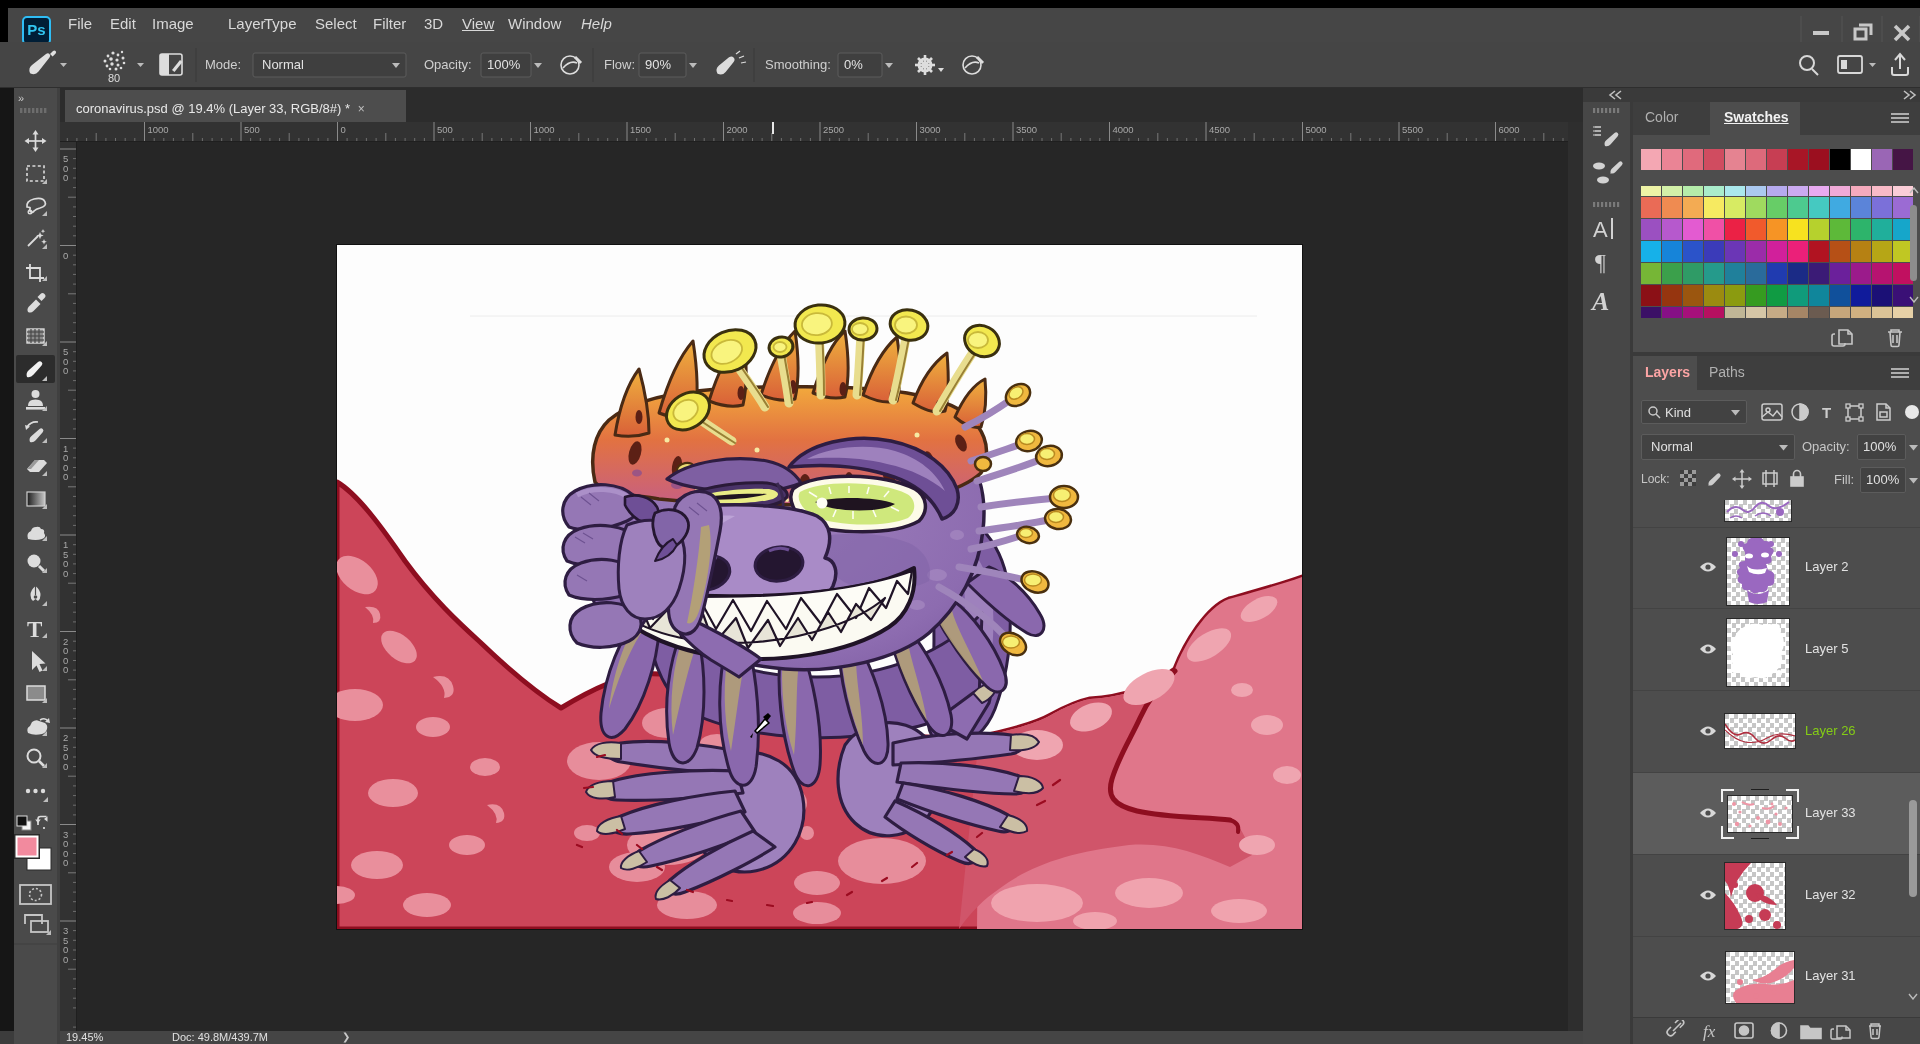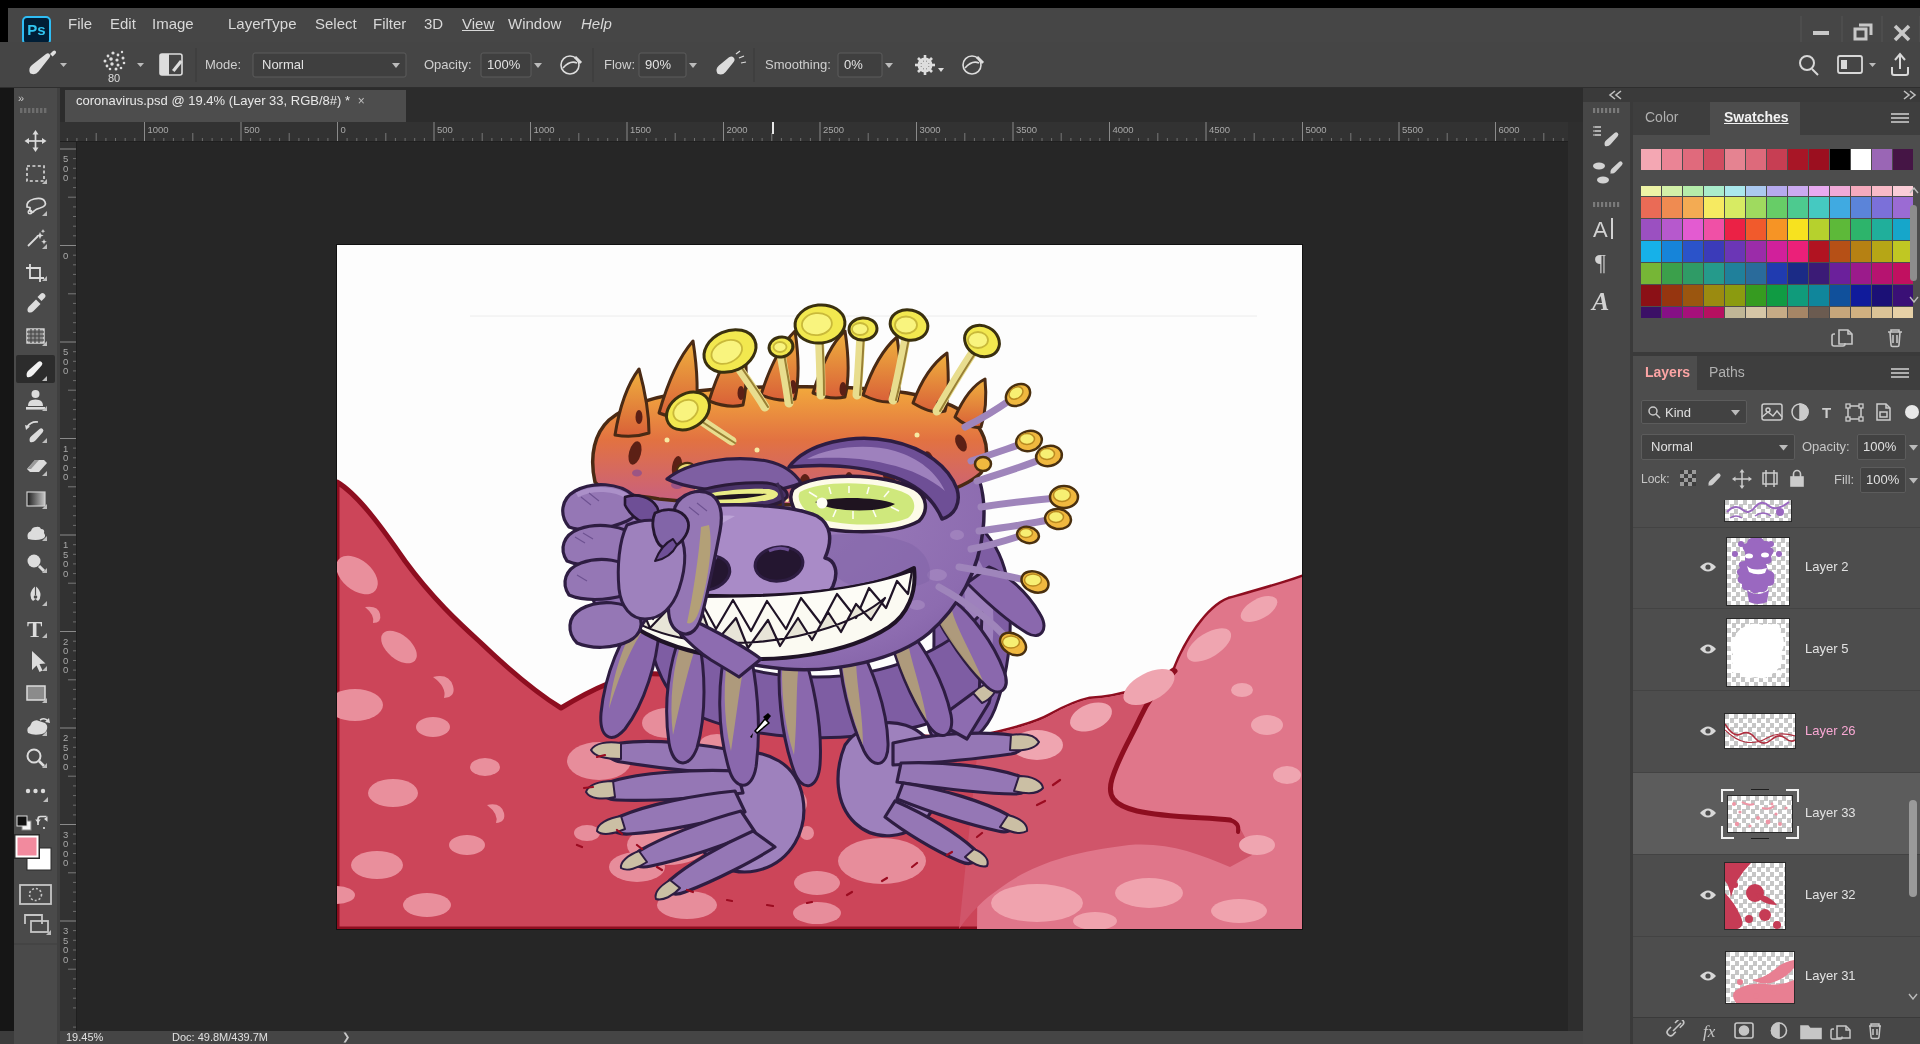--- a/index.html
+++ b/index.html
@@ -310,21 +310,21 @@
         <path d="M11,836 l0,-9 l17,0 l0,9"></path>
         <rect x="17" y="833" width="17" height="11"></rect>
       </g>
       <path d="M37,847 l0,-5 l-5,5 z" fill="#bdbdbd"></path>
       <line x1="0" y1="856" x2="43" y2="856" stroke="#3e3e3e" stroke-width="1"></line>
     </svg>
   </div>
   <div class="abs" style="left:57px;top:88px;width:3px;height:956px;background:#404040;"></div>
 
   <div class="abs" style="left:60px;top:88px;width:1523px;height:34px;background:#2c2c2c;">
-    <div class="abs" style="left:5px;top:2px;width:341px;height:32px;background:#4d4d4d;color:#e8e8e8;font-size:13px;line-height:22px;">
+    <div class="abs" style="left:5px;top:2px;width:341px;height:32px;background:#4d4d4d;color:#e8e8e8;font-size:13px;line-height:38px;">
       <span style="margin-left:11px;">coronavirus.psd @ 19.4% (Layer 33, RGB/8#) *</span>
       <span style="color:#c0c0c0;font-size:12px;margin-left:4px;">×</span>
     </div>
   </div>
 
   <div class="abs" id="hruler" style="left:60px;top:122px;width:1510px;height:20px;background:#323232;"><svg width="1510" height="20" viewBox="0 0 1510 20">
 <path d="M7.3,16 V20 M16.9,16 V20 M26.6,16 V20 M45.9,16 V20 M55.5,16 V20 M65.2,16 V20 M74.8,16 V20 M94.2,16 V20 M103.8,16 V20 M113.4,16 V20 M123.1,16 V20 M142.4,16 V20 M152.1,16 V20 M161.7,16 V20 M171.3,16 V20 M190.6,16 V20 M200.3,16 V20 M209.9,16 V20 M219.6,16 V20 M238.9,16 V20 M248.6,16 V20 M258.2,16 V20 M267.9,16 V20 M287.1,16 V20 M296.8,16 V20 M306.4,16 V20 M316.1,16 V20 M335.4,16 V20 M345.1,16 V20 M354.7,16 V20 M364.4,16 V20 M383.6,16 V20 M393.3,16 V20 M402.9,16 V20 M412.6,16 V20 M431.9,16 V20 M441.6,16 V20 M451.2,16 V20 M460.9,16 V20 M480.1,16 V20 M489.8,16 V20 M499.5,16 V20 M509.1,16 V20 M528.4,16 V20 M538,16 V20 M547.7,16 V20 M557.4,16 V20 M576.7,16 V20 M586.3,16 V20 M596,16 V20 M605.6,16 V20 M624.9,16 V20 M634.5,16 V20 M644.2,16 V20 M653.9,16 V20 M673.2,16 V20 M682.8,16 V20 M692.5,16 V20 M702.1,16 V20 M721.4,16 V20 M731,16 V20 M740.7,16 V20 M750.4,16 V20 M769.7,16 V20 M779.3,16 V20 M789,16 V20 M798.6,16 V20 M817.9,16 V20 M827.6,16 V20 M837.2,16 V20 M846.9,16 V20 M866.1,16 V20 M875.8,16 V20 M885.5,16 V20 M895.1,16 V20 M914.4,16 V20 M924.1,16 V20 M933.7,16 V20 M943.4,16 V20 M962.6,16 V20 M972.3,16 V20 M982,16 V20 M991.6,16 V20 M1010.9,16 V20 M1020.6,16 V20 M1030.2,16 V20 M1039.8,16 V20 M1059.2,16 V20 M1068.8,16 V20 M1078.5,16 V20 M1088.1,16 V20 M1107.4,16 V20 M1117.1,16 V20 M1126.7,16 V20 M1136.3,16 V20 M1155.7,16 V20 M1165.3,16 V20 M1175,16 V20 M1184.6,16 V20 M1203.9,16 V20 M1213.6,16 V20 M1223.2,16 V20 M1232.8,16 V20 M1252.2,16 V20 M1261.8,16 V20 M1271.5,16 V20 M1281.1,16 V20 M1300.4,16 V20 M1310,16 V20 M1319.7,16 V20 M1329.4,16 V20 M1348.7,16 V20 M1358.3,16 V20 M1368,16 V20 M1377.6,16 V20 M1396.9,16 V20 M1406.5,16 V20 M1416.2,16 V20 M1425.9,16 V20 M1445.2,16 V20 M1454.8,16 V20 M1464.5,16 V20 M1474.1,16 V20 M1493.4,16 V20 M1503,16 V20" stroke="#6e6e6e" stroke-width="1"></path>
 <path d="M36.2,11 V20 M132.8,11 V20 M229.2,11 V20 M325.8,11 V20 M422.2,11 V20 M518.8,11 V20 M615.2,11 V20 M711.8,11 V20 M808.2,11 V20 M904.8,11 V20 M1001.2,11 V20 M1097.8,11 V20 M1194.2,11 V20 M1290.8,11 V20 M1387.2,11 V20 M1483.8,11 V20" stroke="#787878" stroke-width="1"></path>
 <path d="M84.5,0 V20 M181,0 V20 M277.5,0 V20 M374,0 V20 M470.5,0 V20 M567,0 V20 M663.5,0 V20 M760,0 V20 M856.5,0 V20 M953,0 V20 M1049.5,0 V20 M1146,0 V20 M1242.5,0 V20 M1339,0 V20 M1435.5,0 V20" stroke="#8a8a8a" stroke-width="1"></path>
 <text x="87.5" y="11" font-size="9.5" fill="#a8a8a8" font-family="Liberation Sans">1000</text>
@@ -1121,21 +1121,21 @@
 <span class="abs" style="left:172px;top:59px;font-size:13px;color:#e2e2e2;">Layer 2</span>
 <svg class="abs" style="left:66px;top:143px;" width="18" height="12" viewBox="0 0 18 12">
           <path d="M1,6 Q9,-3 17,6 Q9,15 1,6 z" fill="#d8d8d8"></path>
           <circle cx="9" cy="6" r="2.6" fill="#4d4d4d"></circle>
         </svg>
 <span class="abs" style="left:172px;top:141px;font-size:13px;color:#e2e2e2;">Layer 5</span>
 <svg class="abs" style="left:66px;top:225px;" width="18" height="12" viewBox="0 0 18 12">
           <path d="M1,6 Q9,-3 17,6 Q9,15 1,6 z" fill="#d8d8d8"></path>
           <circle cx="9" cy="6" r="2.6" fill="#4d4d4d"></circle>
         </svg>
-<span class="abs" style="left:172px;top:223px;font-size:13px;color:#f9a8d4;">Layer 26</span>
+<span class="abs" style="left:172px;top:223px;font-size:13px;color:#84cc16;">Layer 26</span>
 <svg class="abs" style="left:66px;top:307px;" width="18" height="12" viewBox="0 0 18 12">
           <path d="M1,6 Q9,-3 17,6 Q9,15 1,6 z" fill="#d8d8d8"></path>
           <circle cx="9" cy="6" r="2.6" fill="#4d4d4d"></circle>
         </svg>
 <span class="abs" style="left:172px;top:305px;font-size:13px;color:#e2e2e2;">Layer 33</span>
 <svg class="abs" style="left:66px;top:389px;" width="18" height="12" viewBox="0 0 18 12">
           <path d="M1,6 Q9,-3 17,6 Q9,15 1,6 z" fill="#d8d8d8"></path>
           <circle cx="9" cy="6" r="2.6" fill="#4d4d4d"></circle>
         </svg>
 <span class="abs" style="left:172px;top:387px;font-size:13px;color:#e2e2e2;">Layer 32</span>

